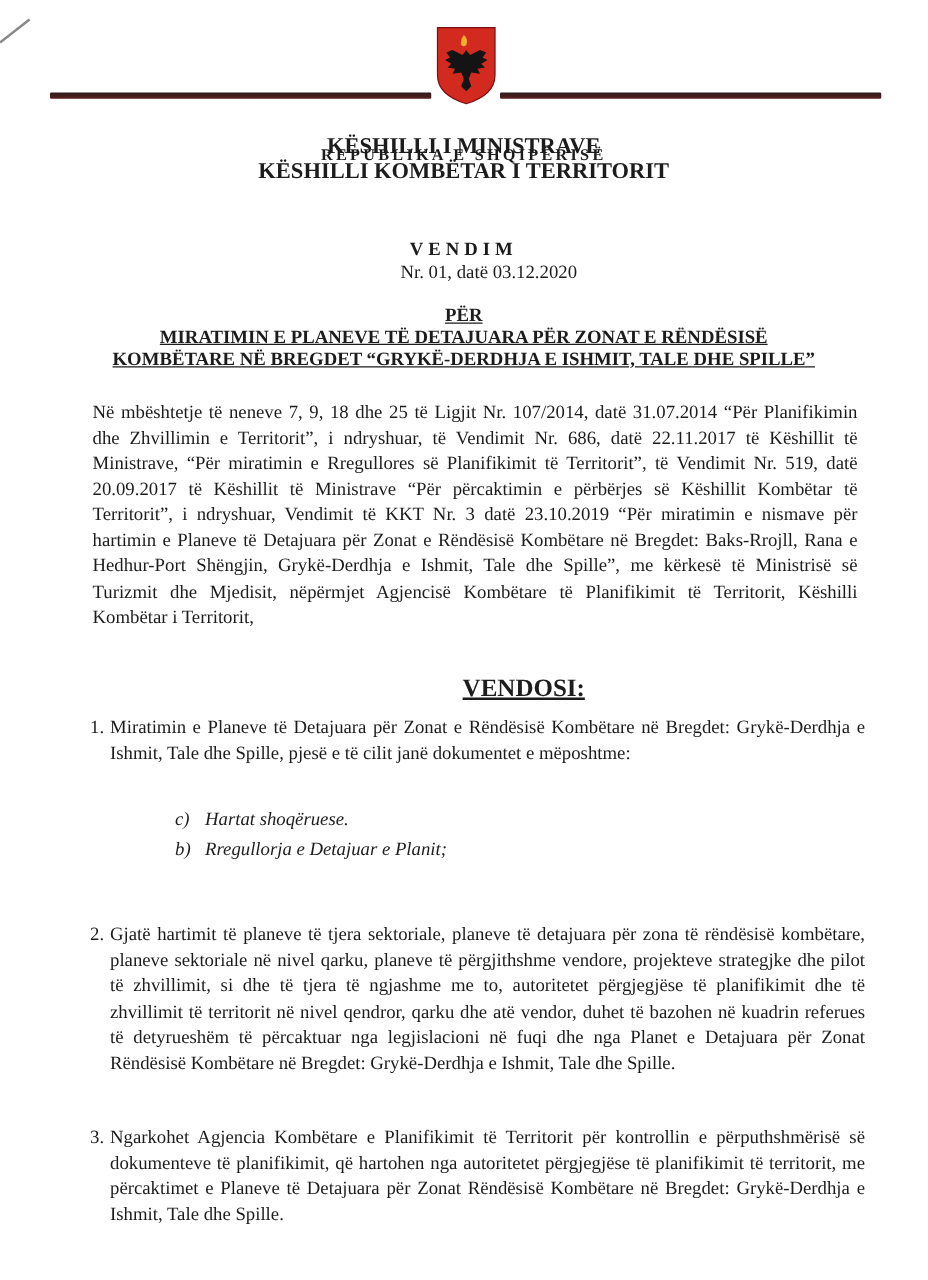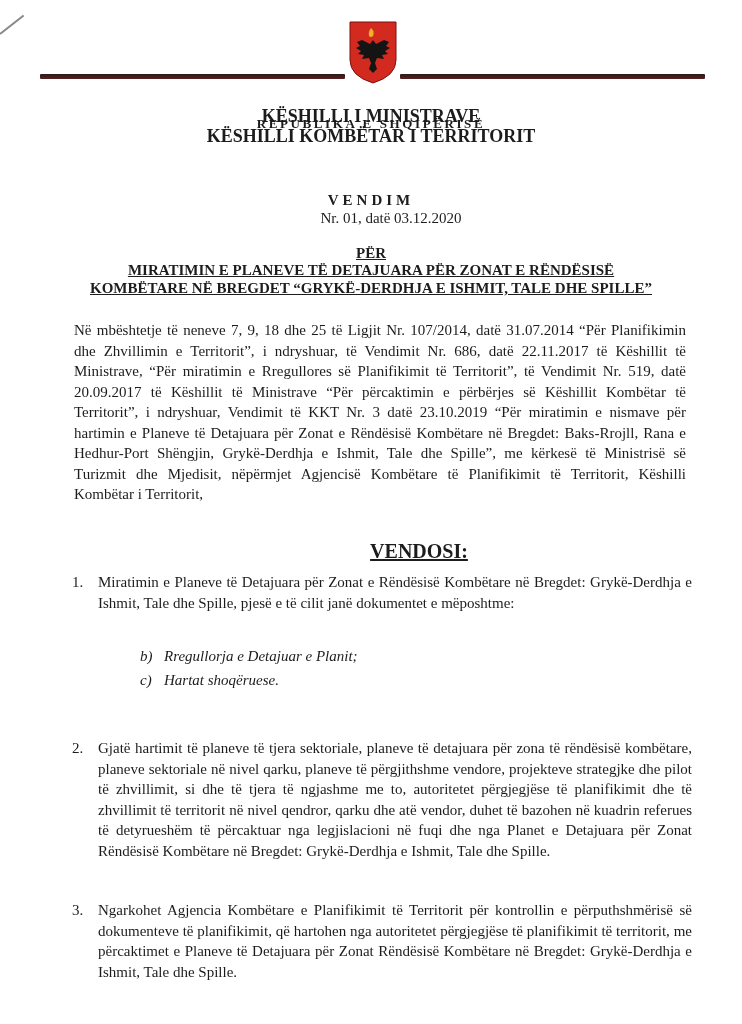--- a/index.html
+++ b/index.html
@@ -37,21 +37,21 @@
   .para {
     position: absolute; left: 74px; width: 612px; top: 320px;
     font-size: 15px; line-height: 20.5px; text-align: justify;
   }
   .vendosi { top: 540px; font-size: 20px; font-weight: bold; text-decoration: underline; padding-left: 48px; }
   .item {
     position: absolute; left: 72px; width: 620px;
     font-size: 15px; line-height: 20.5px;
   }
   .item .num { position: absolute; left: 0; top: 0; }
-  .item .body { margin-left: 26px; text-align: justify; }
+  .item .body { margin-left: 16px; text-align: justify; }
   .item1 { top: 572px; }
   .item2 { top: 738px; }
   .item3 { top: 900px; }
   .sublist {
     position: absolute; left: 140px; top: 645px;
     font-size: 15px; line-height: 23.5px; font-style: italic;
   }
   .sublist .lbl { display: inline-block; width: 24px; }
 </style>
 </head>
@@ -83,24 +83,24 @@
 
 <div class="center vendosi">VENDOSI:</div>
 
 <div class="item item1">
   <span class="num">1.</span>
   <div class="body">Miratimin e Planeve të Detajuara për Zonat e Rëndësisë Kombëtare në Bregdet: Grykë-Derdhja e Ishmit, Tale dhe Spille, pjesë e të cilit janë dokumentet e mëposhtme:</div>
 </div>
 
 <div class="sublist">
   <div>
-    <span class="lbl">b)</span><span>Rregullorja e Detajuar e Planit;</span>
+    <span class="lbl">c)</span><span>Hartat shoqëruese.</span>
   </div>
   <div>
-    <span class="lbl">c)</span><span>Hartat shoqëruese.</span>
+    <span class="lbl">b)</span><span>Rregullorja e Detajuar e Planit;</span>
   </div>
 </div>
 
 <div class="item item2">
   <span class="num">2.</span>
   <div class="body">Gjatë hartimit të planeve të tjera sektoriale, planeve të detajuara për zona të rëndësisë kombëtare, planeve sektoriale në nivel qarku, planeve të përgjithshme vendore, projekteve strategjke dhe pilot të zhvillimit, si dhe të tjera të ngjashme me to, autoritetet përgjegjëse të planifikimit dhe të zhvillimit të territorit në nivel qendror, qarku dhe atë vendor, duhet të bazohen në kuadrin referues të detyrueshëm të përcaktuar nga legjislacioni në fuqi dhe nga Planet e Detajuara për Zonat Rëndësisë Kombëtare në Bregdet: Grykë-Derdhja e Ishmit, Tale dhe Spille.</div>
 </div>
 
 <div class="item item3">
   <span class="num">3.</span>

